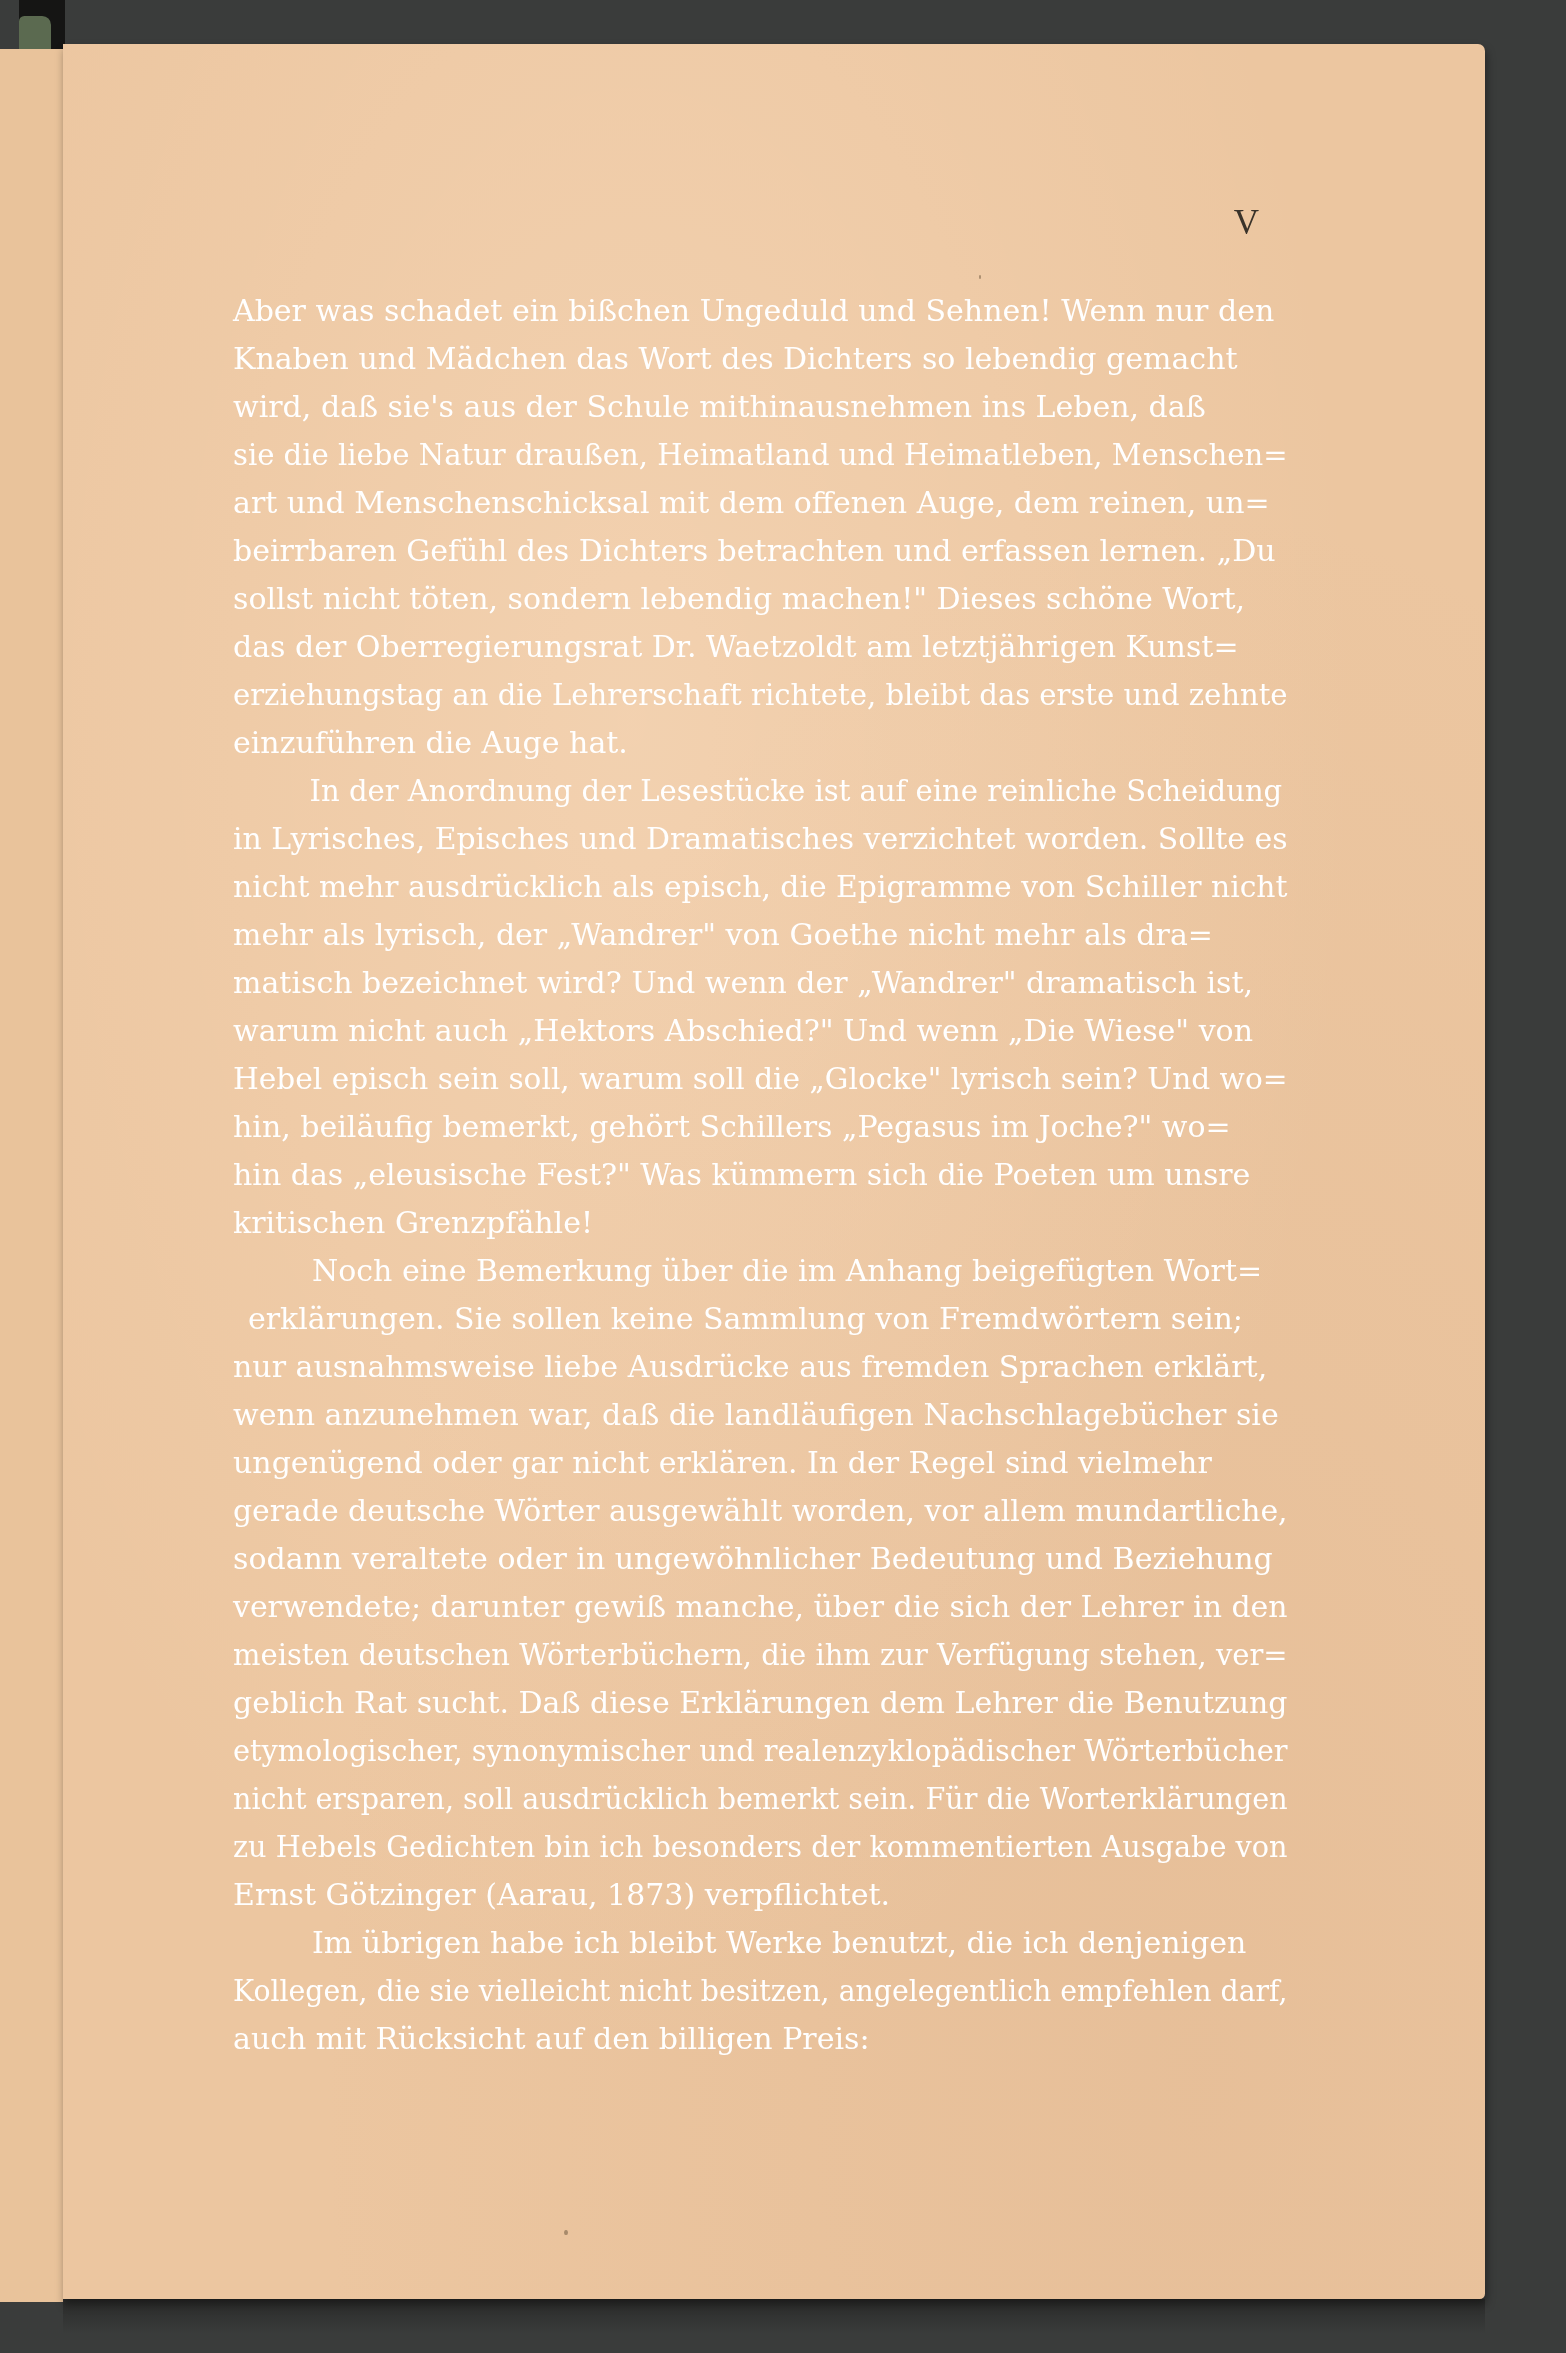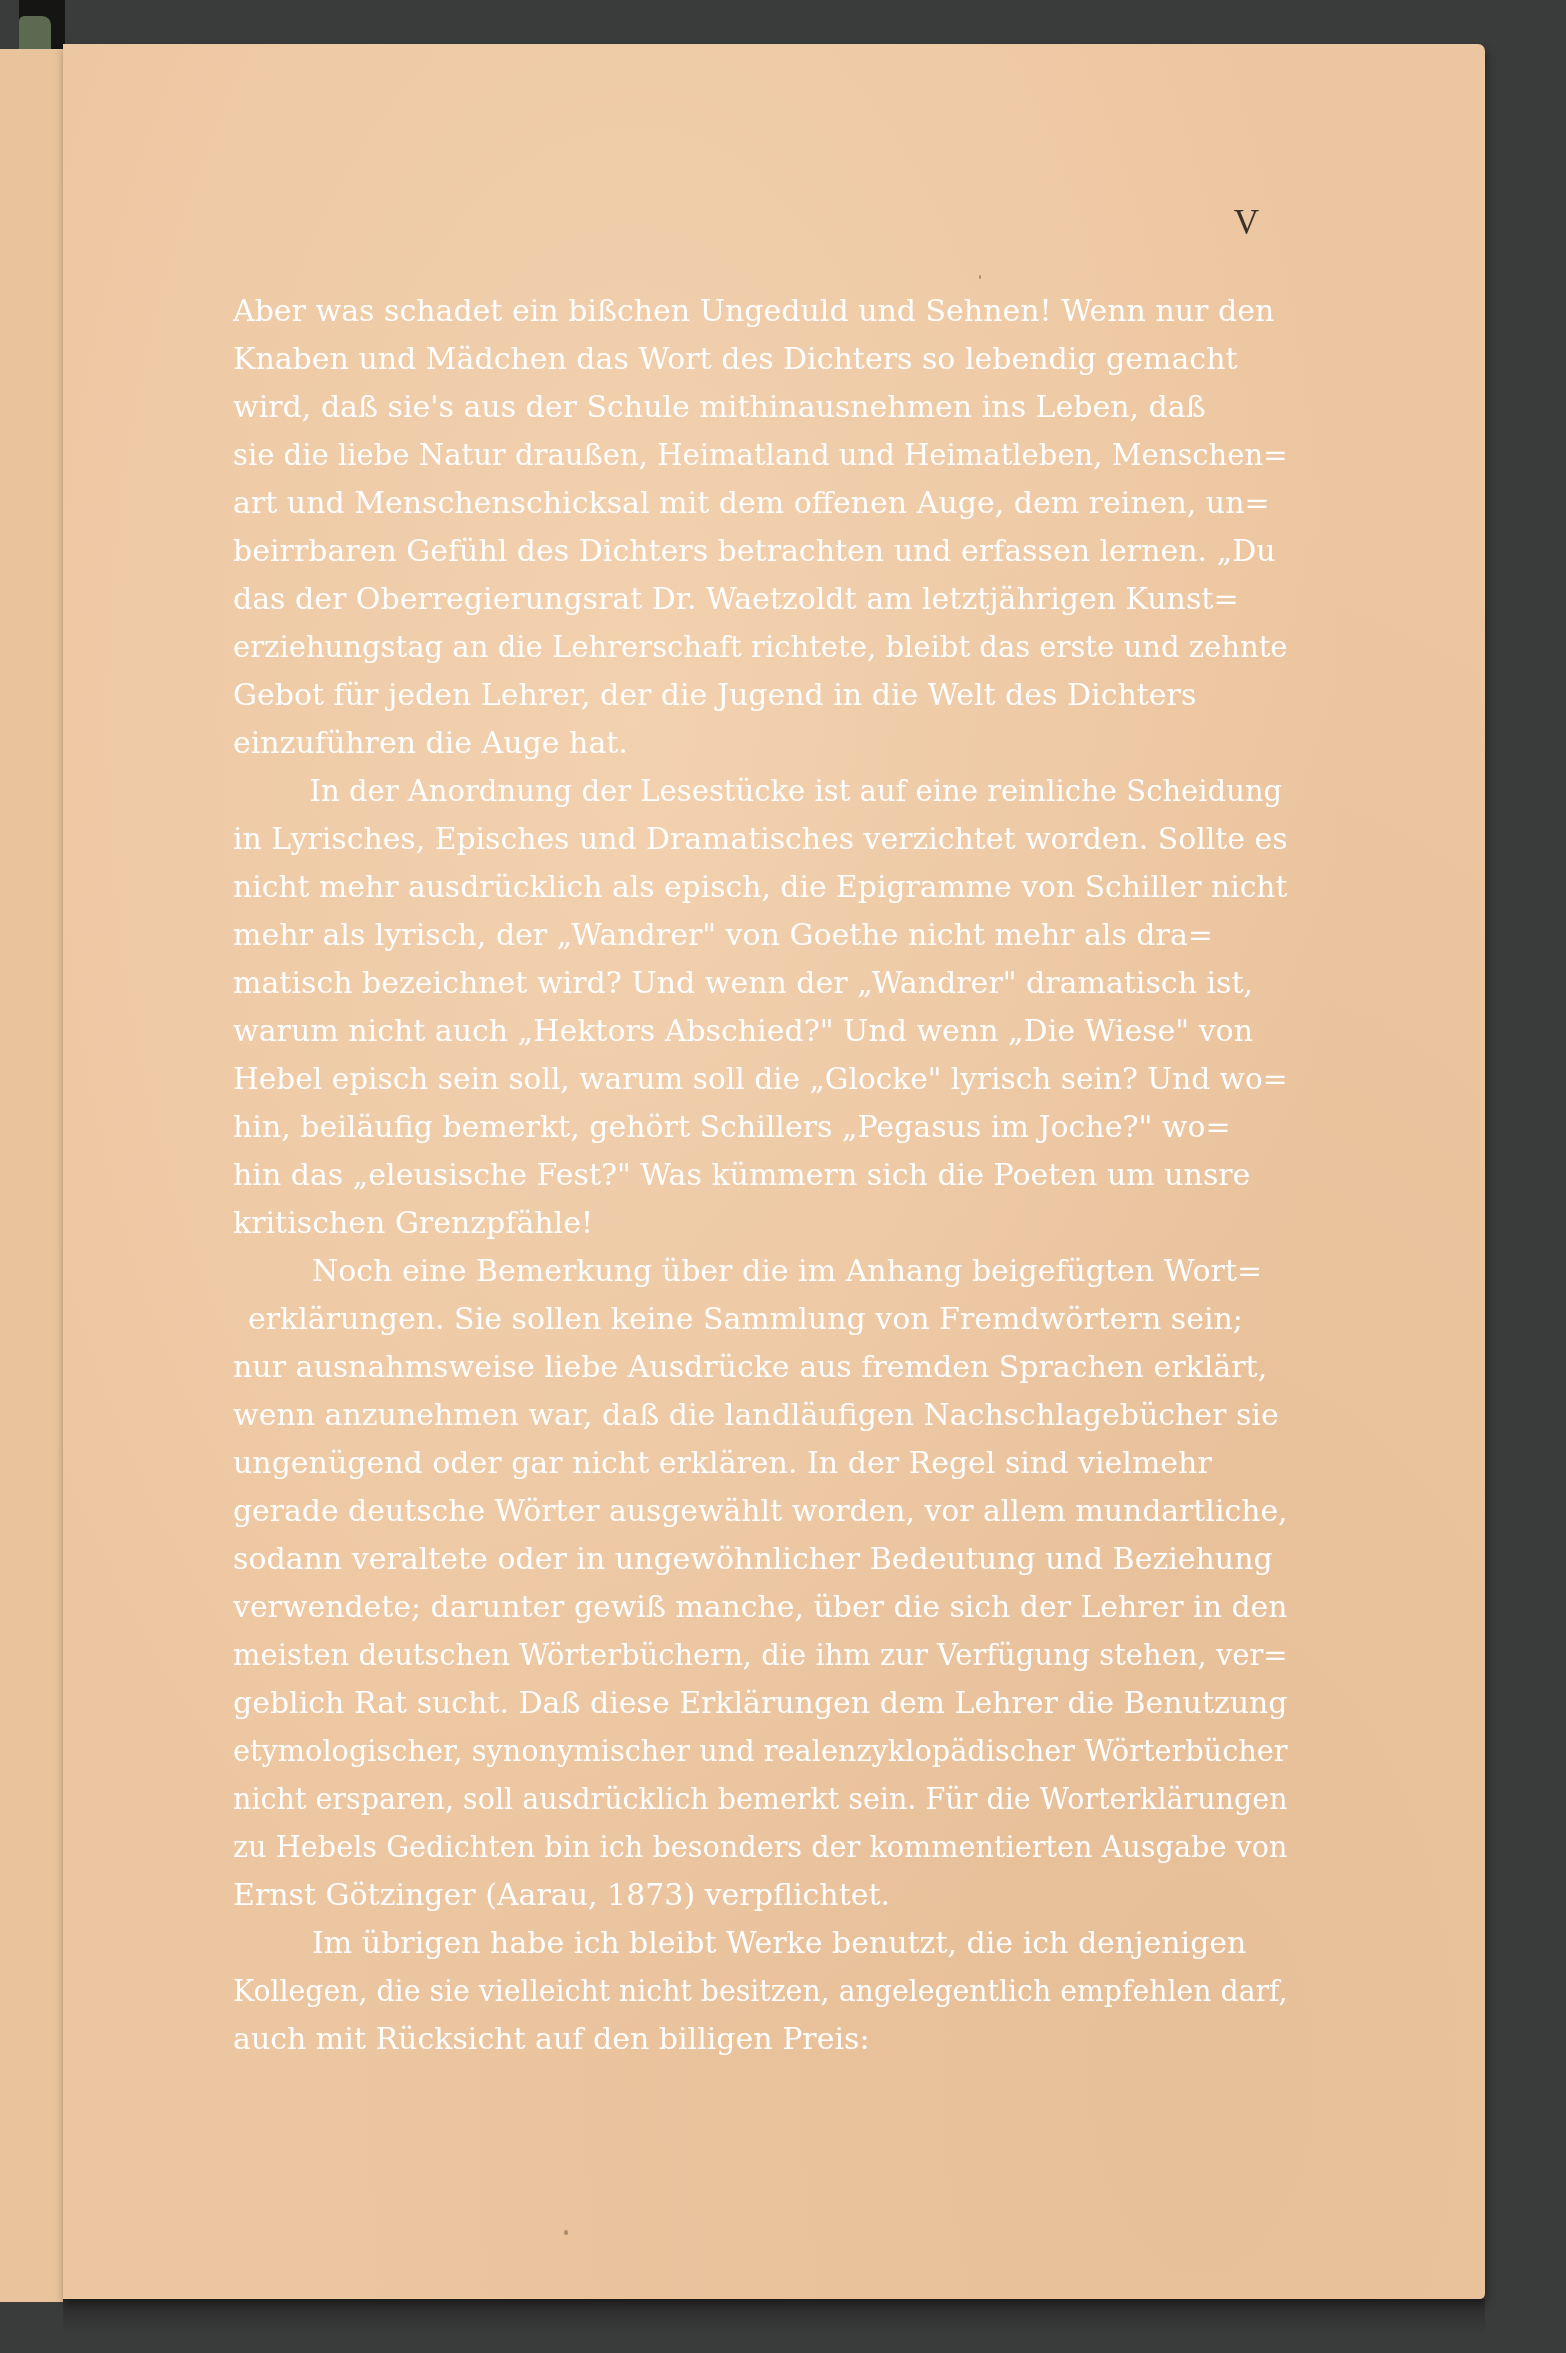--- a/index.html
+++ b/index.html
@@ -117,23 +117,23 @@
 <div class="page-number">V</div>
 
 <div class="text-block">
   <div id="p0">
       <span class="line" style="white-space: nowrap; word-spacing: 0px; text-align: left; text-align-last: left;">Aber was schadet ein bißchen Ungeduld und Sehnen! Wenn nur den</span>
       <span class="line" style="white-space: nowrap; word-spacing: 0px; text-align: left; text-align-last: left;">Knaben und Mädchen das Wort des Dichters so lebendig gemacht</span>
       <span class="line" style="white-space: nowrap; word-spacing: 0px; text-align: left; text-align-last: left;">wird, daß sie's aus der Schule mithinausnehmen ins Leben, daß</span>
       <span class="line" style="white-space: nowrap; transform-origin: left center; display: block; width: 1056px; transform: scaleX(0.96828); text-align: left; text-align-last: left;">sie die liebe Natur draußen, Heimatland und Heimatleben, Menschen=</span>
       <span class="line" style="white-space: nowrap; word-spacing: 0px; text-align: left; text-align-last: left;">art und Menschenschicksal mit dem offenen Auge, dem reinen, un=</span>
       <span class="line" style="white-space: nowrap; word-spacing: 0px; text-align: left; text-align-last: left;">beirrbaren Gefühl des Dichters betrachten und erfassen lernen. „Du</span>
+      <span class="line" style="white-space: nowrap; word-spacing: 0px; text-align: left; text-align-last: left;">sollst nicht töten, sondern lebendig machen!" Dieses schöne Wort,</span>
       <span class="line" style="white-space: nowrap; word-spacing: 0px; text-align: left; text-align-last: left;">das der Oberregierungsrat Dr. Waetzoldt am letztjährigen Kunst=</span>
       <span class="line" style="white-space: nowrap; transform-origin: left center; display: block; width: 1056px; transform: scaleX(0.968533); text-align: left; text-align-last: left;">erziehungstag an die Lehrerschaft richtete, bleibt das erste und zehnte</span>
-      <span class="line" style="white-space: nowrap; word-spacing: 0px; text-align: left; text-align-last: left;">Gebot für jeden Lehrer, der die Jugend in die Welt des Dichters</span>
       <span class="line last" style="white-space: nowrap;">einzuführen die Auge hat.</span>
     </div>
   <div id="p1">
       <span class="line indent" style="white-space: nowrap; transform-origin: left center; display: block; width: 974px; transform: scaleX(0.968244); text-align: left; text-align-last: left;">In der Anordnung der Lesestücke ist auf eine reinliche Scheidung</span>
       <span class="line" style="white-space: nowrap; transform-origin: left center; display: block; width: 1027px; transform: scaleX(0.995855); text-align: left; text-align-last: left;">in Lyrisches, Episches und Dramatisches verzichtet worden. Sollte es</span>
       <span class="line" style="white-space: nowrap; transform-origin: left center; display: block; width: 1029px; transform: scaleX(0.993589); text-align: left; text-align-last: left;">nicht mehr ausdrücklich als episch, die Epigramme von Schiller nicht</span>
       <span class="line" style="white-space: nowrap; word-spacing: 0px; text-align: left; text-align-last: left;">mehr als lyrisch, der „Wandrer" von Goethe nicht mehr als dra=</span>
       <span class="line" style="white-space: nowrap; word-spacing: 0px; text-align: left; text-align-last: left;">matisch bezeichnet wird? Und wenn der „Wandrer" dramatisch ist,</span>
       <span class="line" style="white-space: nowrap; word-spacing: 0px; text-align: left; text-align-last: left;">warum nicht auch „Hektors Abschied?" Und wenn „Die Wiese" von</span>
       <span class="line" style="white-space: nowrap; transform-origin: left center; display: block; width: 1037px; transform: scaleX(0.986395); text-align: left; text-align-last: left;">Hebel episch sein soll, warum soll die „Glocke" lyrisch sein? Und wo=</span>

